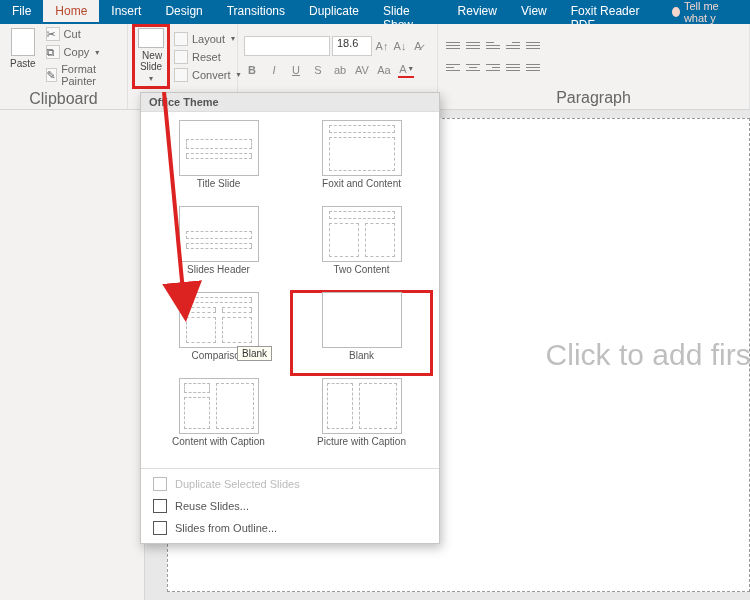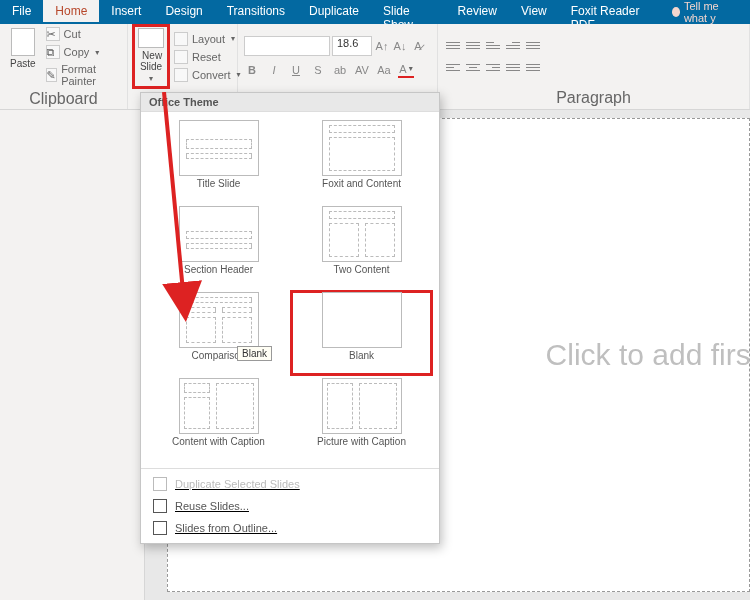--- a/index.html
+++ b/index.html
@@ -38,21 +38,21 @@
 .slide-canvas { position: absolute; left: 22px; top: 8px; right: 0; bottom: 8px; background: #fff; border: 1px dashed #999; display: flex; align-items: center; justify-content: center; }
 .placeholder-text { color: #bfbfbf; font-size: 30px; font-weight: 300; position: absolute; right: -10px; }
 
 .gallery { position: absolute; left: 140px; top: 92px; width: 300px; background: #fff; border: 1px solid #c6c6c6; box-shadow: 2px 4px 10px rgba(0,0,0,.25); z-index: 50; }
 .gallery-header { background: #e8e8e8; font-size: 11px; font-weight: 600; color: #555; padding: 3px 8px; border-bottom: 1px solid #ddd; }
 .gallery-grid { display: grid; grid-template-columns: repeat(2, 1fr); gap: 4px; padding: 8px; }
 .layout-item { display: flex; flex-direction: column; align-items: center; gap: 2px; font-size: 10px; color: #555; cursor: pointer; }
 .layout-thumb { width: 80px; height: 56px; background: #fff; border: 1px solid #bbb; position: relative; padding: 4px; }
 .layout-thumb .line { position: absolute; background: transparent; border: 1px dashed #bbb; }
 .layout-label { text-align: center; min-height: 24px; }
-.gallery-footer { border-top: 1px solid #ddd; padding: 4px 0; text-decoration: underline; }
+.gallery-footer { border-top: 1px solid #ddd; padding: 4px 0; }
 .gallery-action { display: flex; align-items: center; gap: 8px; font-size: 11px; color: #555; padding: 4px 12px; }
 .gallery-action.disabled { color: #bbb; }
 .gallery-action .aic { width: 14px; height: 14px; border: 1px solid currentColor; }
 
 .tooltip { position: absolute; background: #fffef4; border: 1px solid #999; font-size: 10px; padding: 1px 4px; color: #333; z-index: 60; }
 
 .arrow-svg { position: absolute; left: 154px; top: 92px; z-index: 55; pointer-events: none; }
 </style>
 </head>
 <body>
@@ -242,21 +242,21 @@
           <div class="line" style="left:6px;right:6px;top:4px;height:8px"></div>
           <div class="line" style="left:6px;right:6px;top:16px;bottom:4px"></div>
         </div>
       <div class="layout-label">Foxit and Content</div>
     </div>
     <div class="layout-item">
       <div class="layout-thumb">
           <div class="line" style="left:6px;right:6px;top:24px;height:8px"></div>
           <div class="line" style="left:6px;right:6px;top:36px;height:6px"></div>
         </div>
-      <div class="layout-label">Section Header</div>
+      <div class="layout-label">Slides Header</div>
     </div>
     <div class="layout-item">
       <div class="layout-thumb">
           <div class="line" style="left:6px;right:6px;top:4px;height:8px"></div>
           <div class="line" style="left:6px;width:30px;top:16px;bottom:4px"></div>
           <div class="line" style="right:6px;width:30px;top:16px;bottom:4px"></div>
         </div>
       <div class="layout-label">Two Content</div>
     </div>
     <div class="layout-item">

